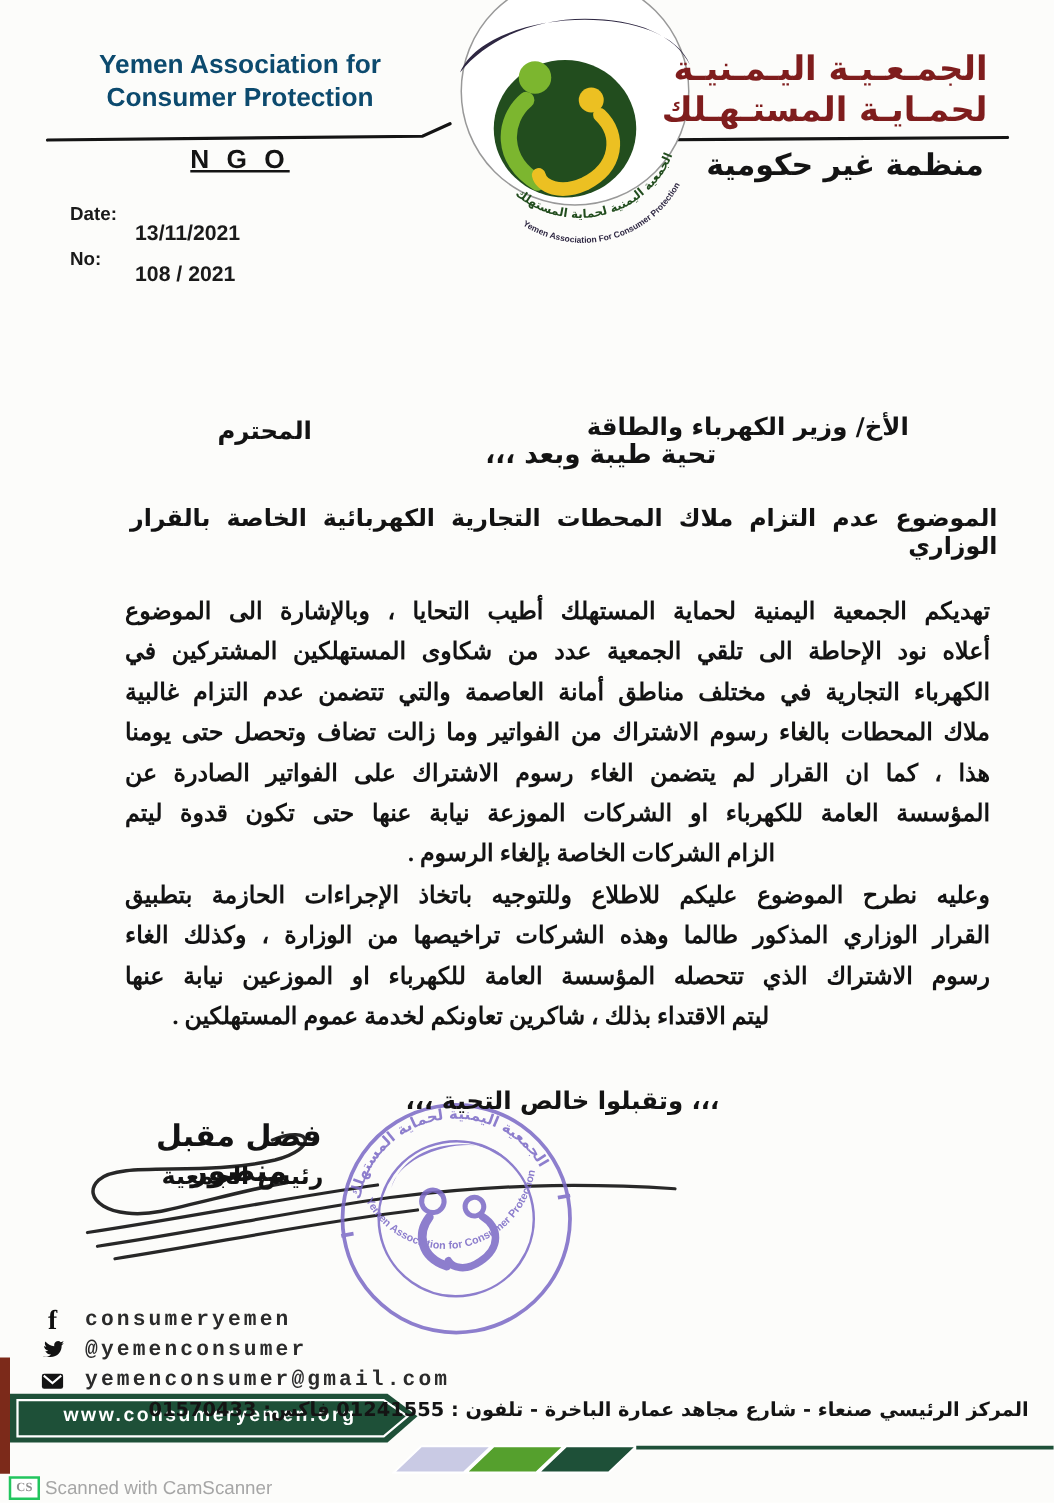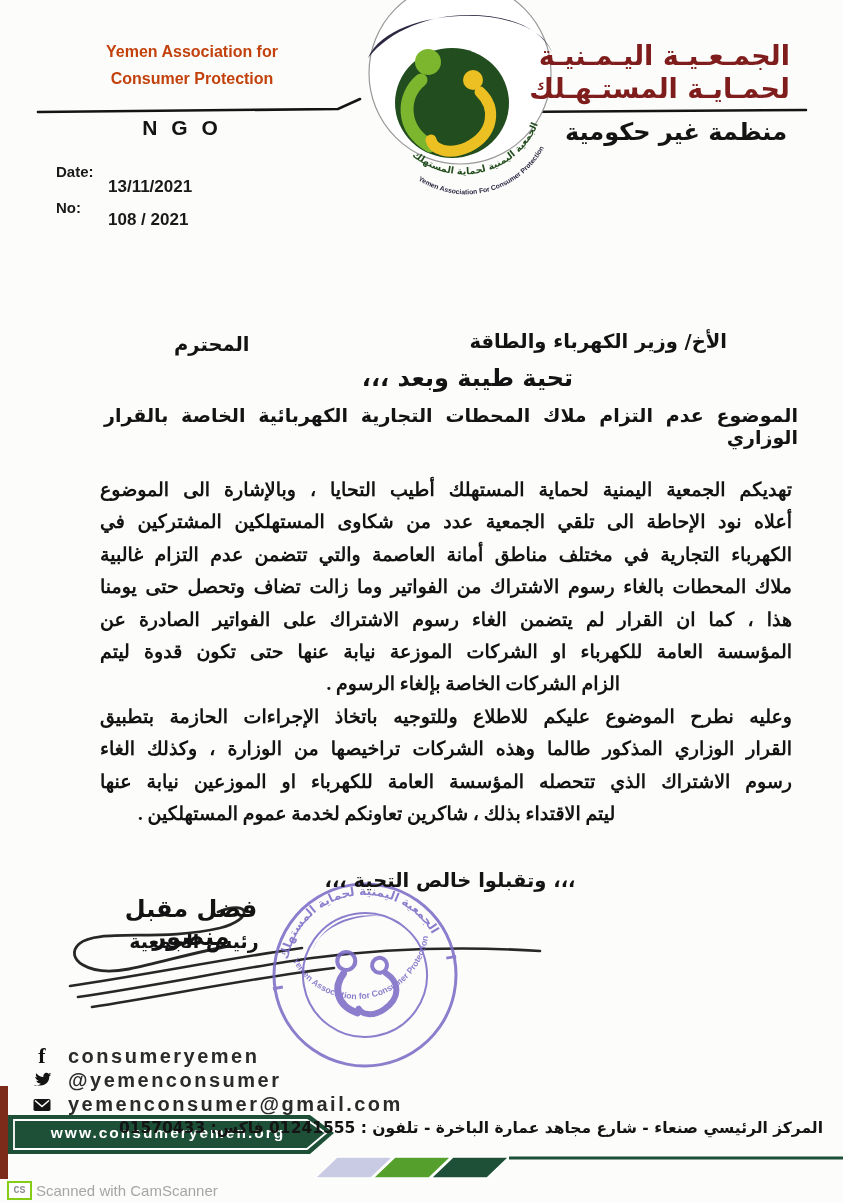--- a/index.html
+++ b/index.html
@@ -9,68 +9,68 @@
     background:#fcfcfa;
     overflow:hidden;
     font-family:"DejaVu Sans",sans-serif;
     color:#151515;
   }
   .abs{position:absolute;}
   
   .org-en{
     left:46px;top:38px;width:292px;
     text-align:center;font-family:"Liberation Sans","DejaVu Sans",sans-serif;
-    font-weight:bold;font-size:16px;line-height:27px;color:#c2410c;
+    font-weight:bold;font-size:21px;line-height:27px;color:#0c4a6e;
   }
   .ngo{
-    left:36px;top:116px;width:292px;text-align:center;
+    left:46px;top:116px;width:292px;text-align:center;
     font-family:"Liberation Sans",sans-serif;font-weight:bold;
-    font-size:21px;letter-spacing:4px;color:#141414;
+    font-size:21px;letter-spacing:4px;color:#141414;text-decoration:underline;
   }
   .meta-label{font-family:"Liberation Sans",sans-serif;font-weight:bold;font-size:15px;color:#1a1a1a;}
   .meta-value{font-family:"Liberation Sans",sans-serif;font-weight:bold;font-size:17px;color:#1a1a1a;}
   .org-ar{right:53px;text-align:right;font-weight:bold;font-size:27px;color:#7f1d1d;direction:rtl;}
   .org-ar-sub{right:56px;top:118px;text-align:right;font-weight:bold;font-size:24px;color:#141414;direction:rtl;}
   
   .ar{direction:rtl;font-weight:bold;color:#131313;}
   .addressee{right:116px;top:330px;font-size:19.5px;}
   .honorific{left:160px;top:333px;font-size:19.5px;margin-left:14px;}
-  .greeting{right:270px;top:364px;font-size:24px;margin-left:48px;}
+  .greeting{right:270px;top:351px;font-size:21px;margin-left:48px;}
   .subject1{
     left:104px;top:404px;width:694px;font-size:19px;
     text-align:justify;text-align-last:justify;text-justify:inter-word;
   }
   .subject2{left:104px;top:438px;width:694px;text-align:center;font-size:19px;}
   .subject2 span{display:inline-block;border-bottom:2.5px solid #000;padding:0 5px 3px 5px;}
   .body-block{left:100px;top:474px;width:692px;font-size:19px;line-height:32.4px;}
   .bl{white-space:nowrap;font-family:Liberation Serif, serif;}
   .bl.just{white-space:normal;text-align:justify;text-align-last:justify;text-justify:inter-word;}
   .bl.part-right{text-align:right;padding-left:0;padding-right:172px;}
   .bl.part-left{text-align:left;padding-left:38px;}
   .closing{left:270px;top:869px;width:360px;text-align:center;font-size:19.5px;}
   .signer-name{left:112px;top:895px;width:158px;text-align:center;font-size:24px;}
   .signer-title{left:126px;top:930px;width:136px;text-align:center;font-size:19px;}
   
   .soc-row{left:30px;height:24px;display:flex;align-items:center;gap:14px;}
   .soc-icon{width:24px;display:flex;justify-content:center;align-items:center;}
   .fb-glyph{font-family:"Liberation Serif",serif;font-weight:bold;font-size:22px;color:#101010;}
   .soc-text{
-    font-family:Liberation Sans, sans-serif;font-weight:600;
-    font-size:20px;letter-spacing:2.5px;color:#2b2b2b;
+    font-family:Liberation Mono, monospace;font-weight:600;
+    font-size:17px;letter-spacing:2.5px;color:#2b2b2b;
   }
   .website{
     left:35px;top:1124px;width:266px;text-align:center;
     font-family:"Liberation Sans",sans-serif;font-weight:bold;
     font-size:15.5px;letter-spacing:2px;color:#ffffff;
   }
   .address{right:20px;top:1119px;font-size:15.5px;direction:rtl;font-weight:bold;color:#141414;}
   .cs-badge{
     left:7px;top:1181px;width:21px;height:15px;
-    border:2px solid #84cc16;display:flex;align-items:center;justify-content:center;
-    font-family:Liberation Mono, monospace;font-weight:bold;font-size:10px;color:#8f8f8f;
+    border:2px solid #22c55e;display:flex;align-items:center;justify-content:center;
+    font-family:Liberation Serif, serif;font-weight:bold;font-size:10px;color:#8f8f8f;
     background:#fff;
   }
   .cs-text{left:36px;top:1182px;font-family:"Liberation Sans",sans-serif;font-size:15px;color:#a6a6a6;}
   svg.deco{position:absolute;left:0;top:0;pointer-events:none;}
 </style>
 </head>
 <body>
 
 <div class="page">
 

